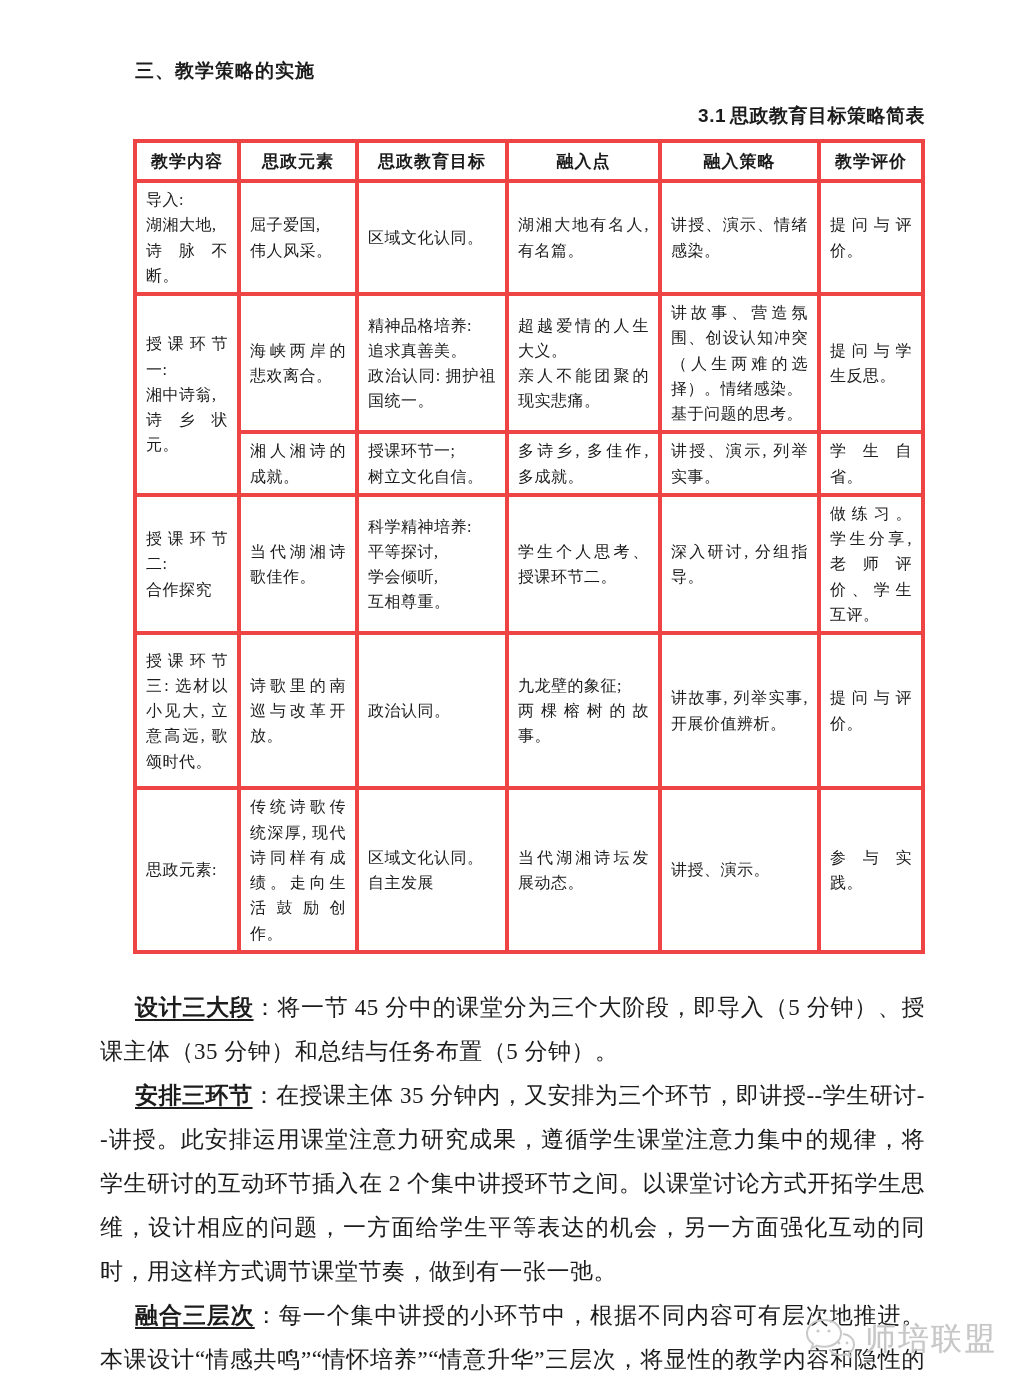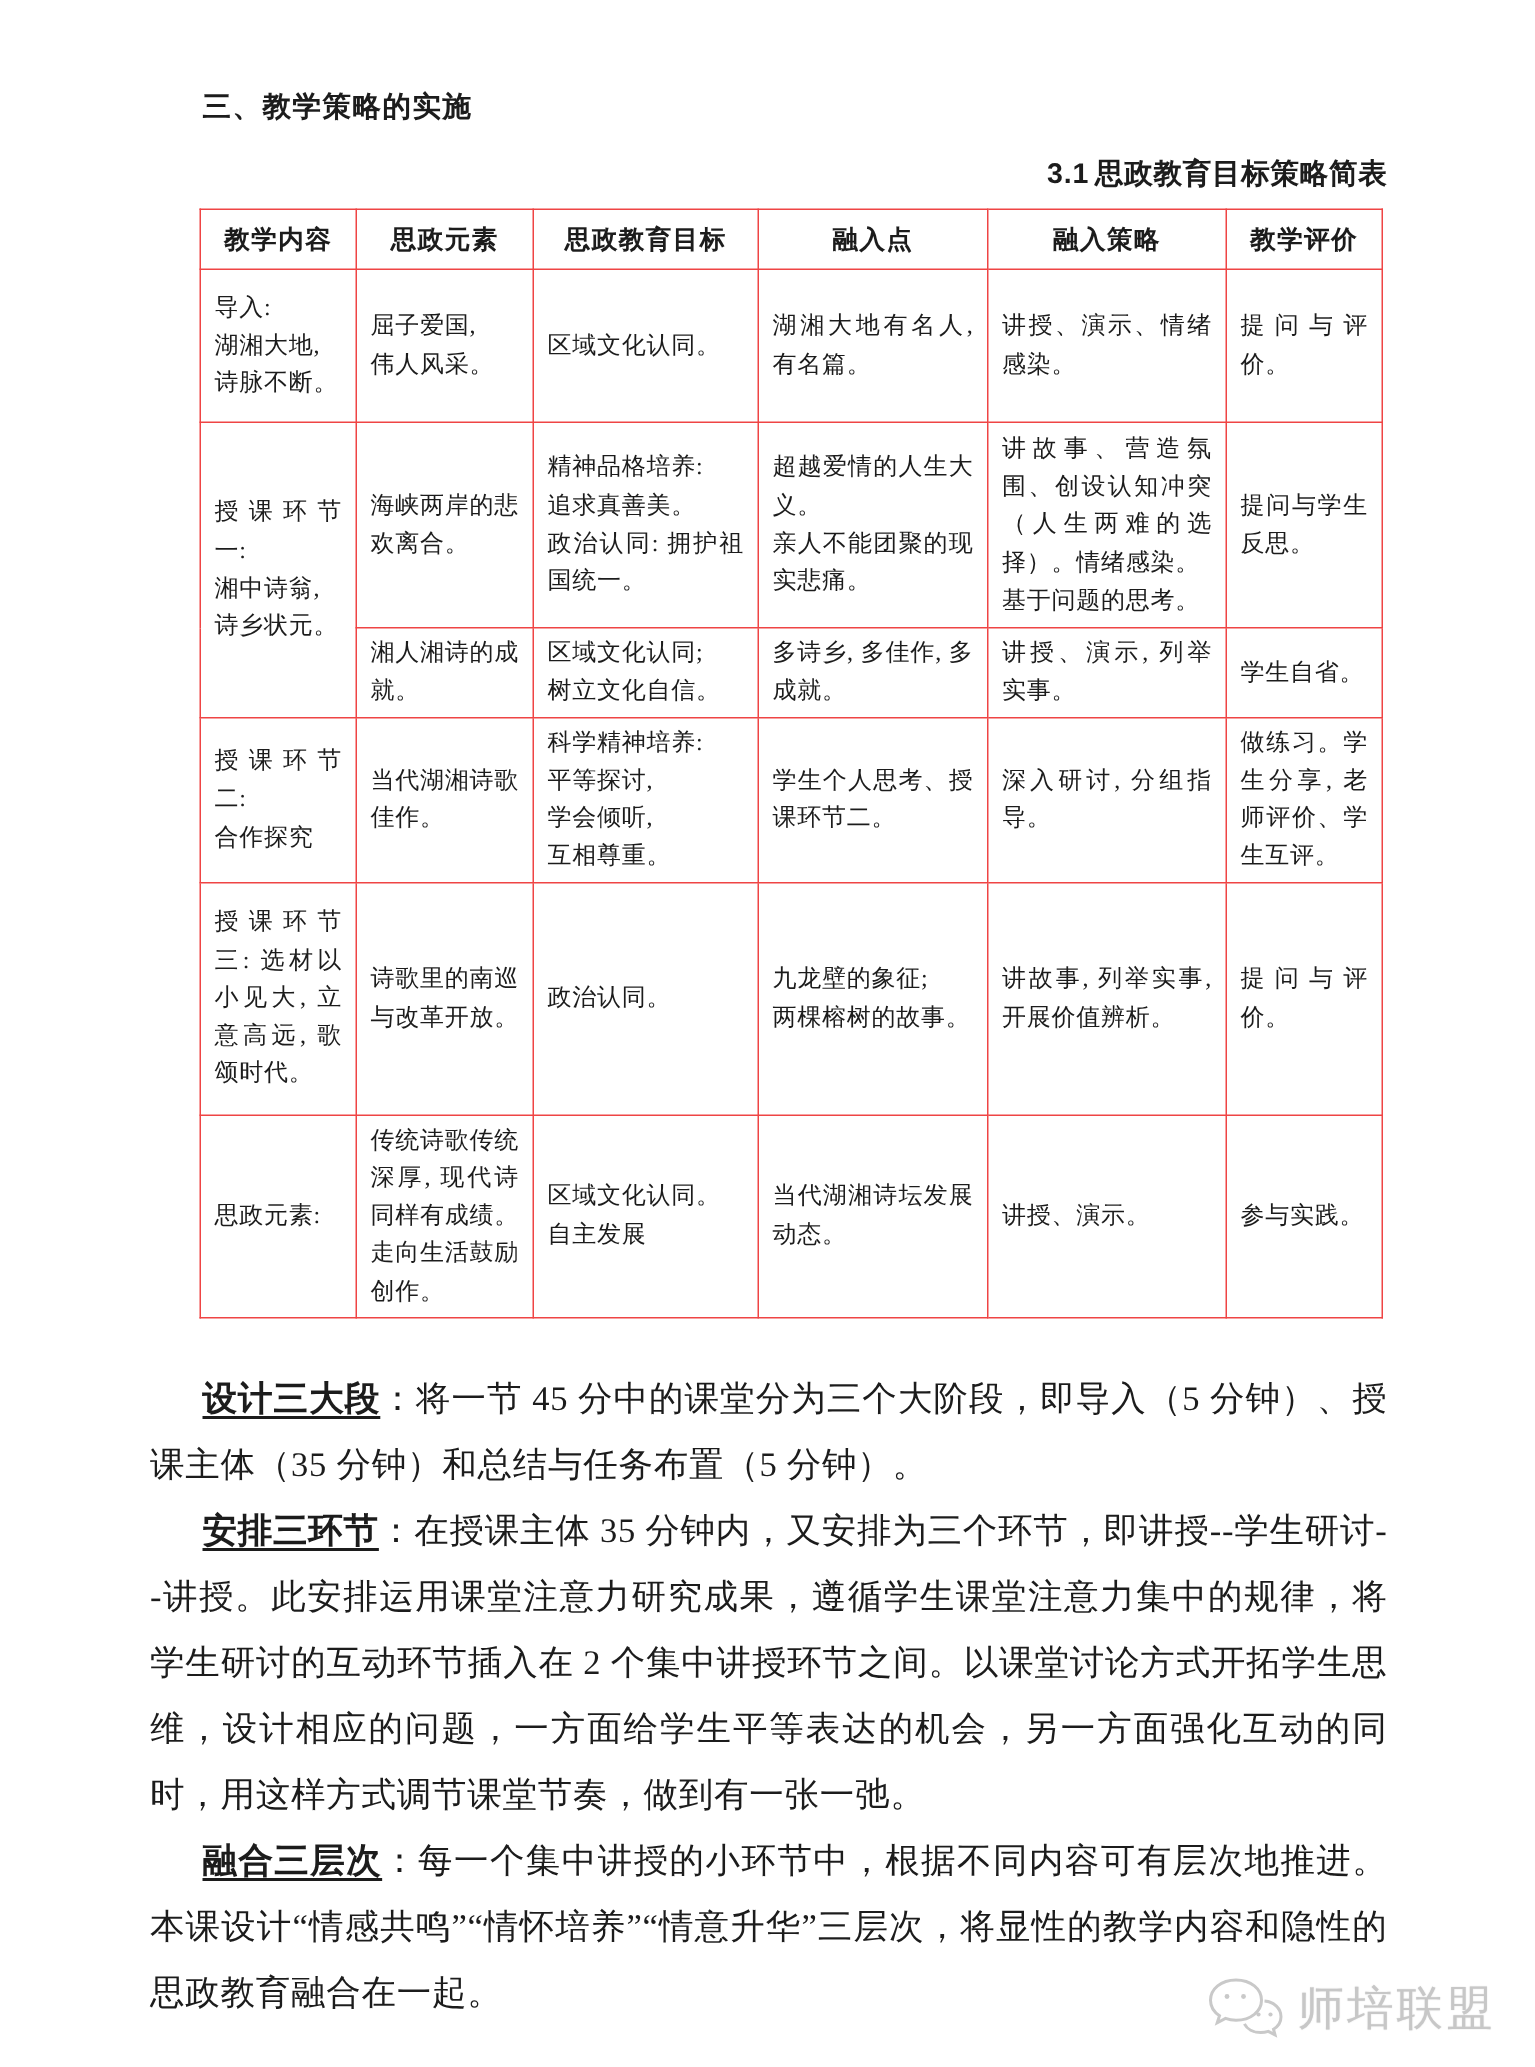--- a/index.html
+++ b/index.html
@@ -37,21 +37,21 @@
     margin-right: 4px;
   }
   table.strategy {
     border-collapse: collapse;
     table-layout: fixed;
     width: 788px;
     margin-left: 33px;
     border: 1px solid #4a4a4a;
   }
   table.strategy th, table.strategy td {
-    border: 1px solid #ef4444;
+    border: 4px solid #ef4444;
     padding: 4px 9px;
     vertical-align: middle;
     box-sizing: border-box;
   }
   table.strategy th {
     font-size: 17px;
     font-weight: bold;
     text-align: center;
     height: 40px;
     letter-spacing: 1px;
@@ -148,21 +148,21 @@
 追求真善美。
 政治认同: 拥护祖国统一。</td>
           <td>超越爱情的人生大义。
 亲人不能团聚的现实悲痛。</td>
           <td>讲故事、营造氛围、创设认知冲突（人生两难的选择）。情绪感染。
 基于问题的思考。</td>
           <td>提问与学生反思。</td>
         </tr>
         <tr style="height:52px">
           <td>湘人湘诗的成就。</td>
-          <td>区域文化认同;
+          <td>授课环节一;
 树立文化自信。</td>
           <td>多诗乡, 多佳作, 多成就。</td>
           <td>讲授、演示, 列举实事。</td>
           <td>学生自省。</td>
         </tr>
         <tr style="height:102px">
           <td>授课环节二:
 合作探究</td>
           <td>当代湖湘诗歌佳作。</td>
           <td>科学精神培养:

